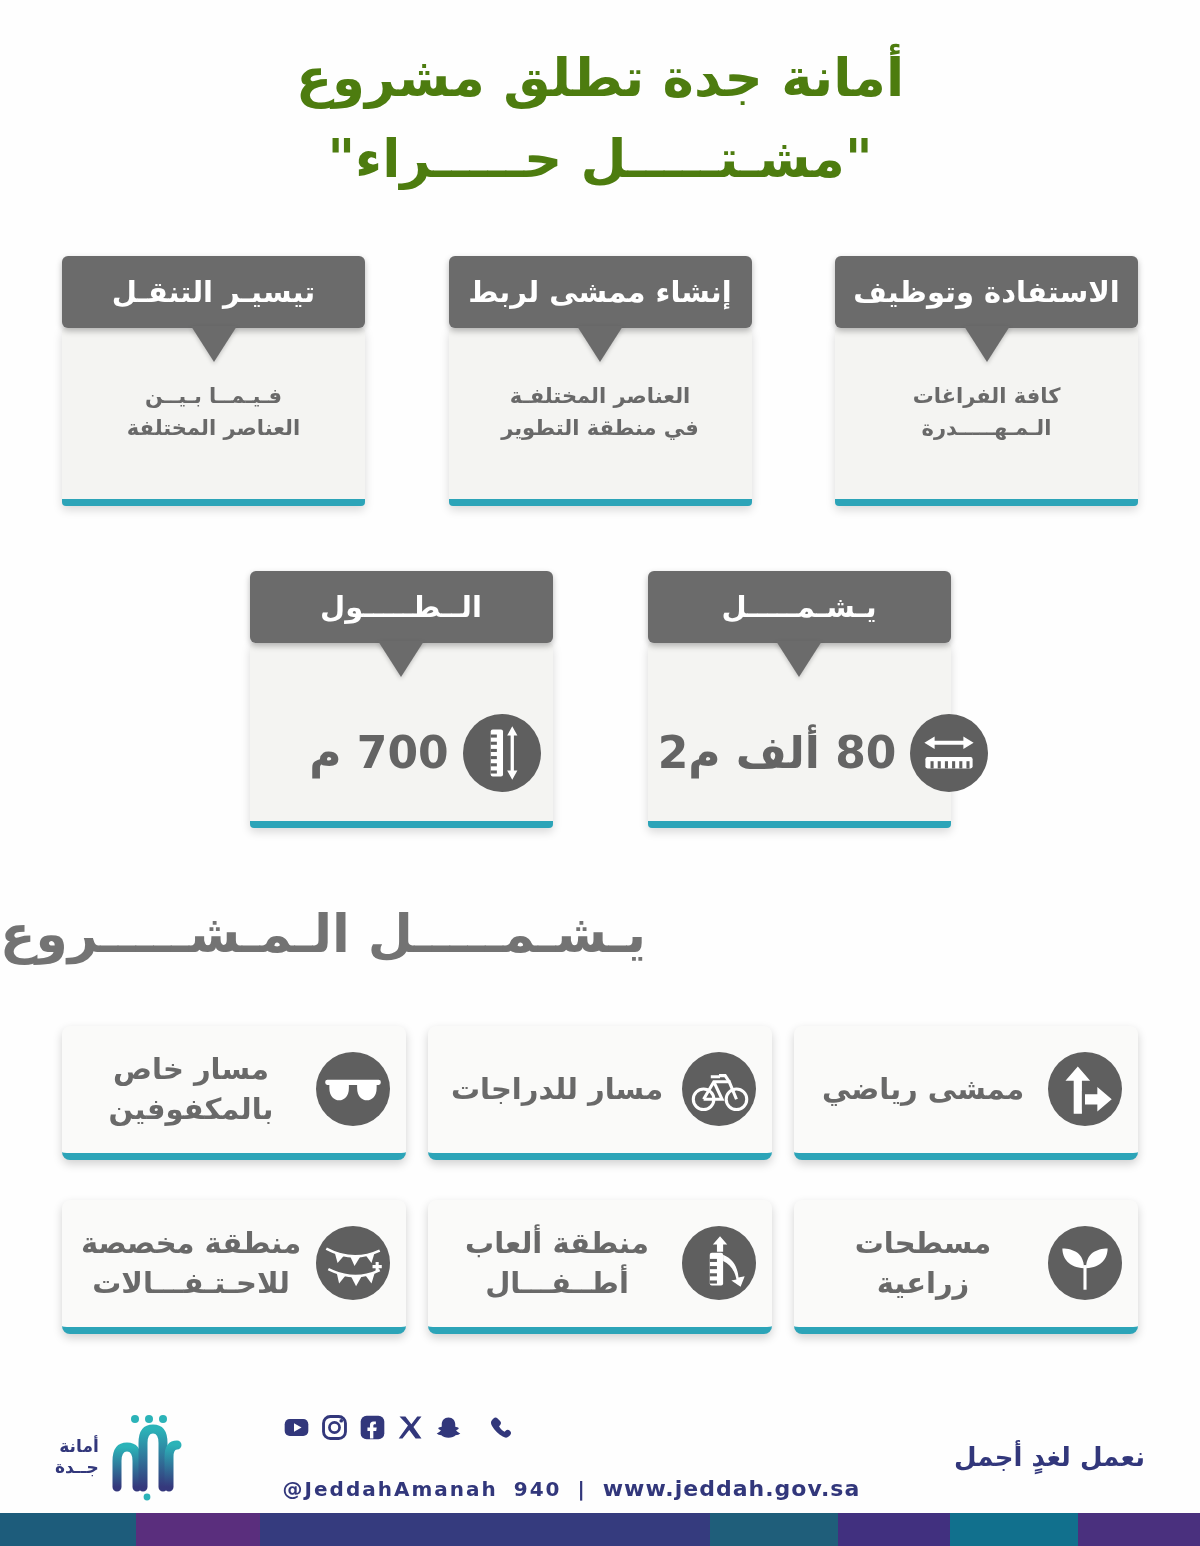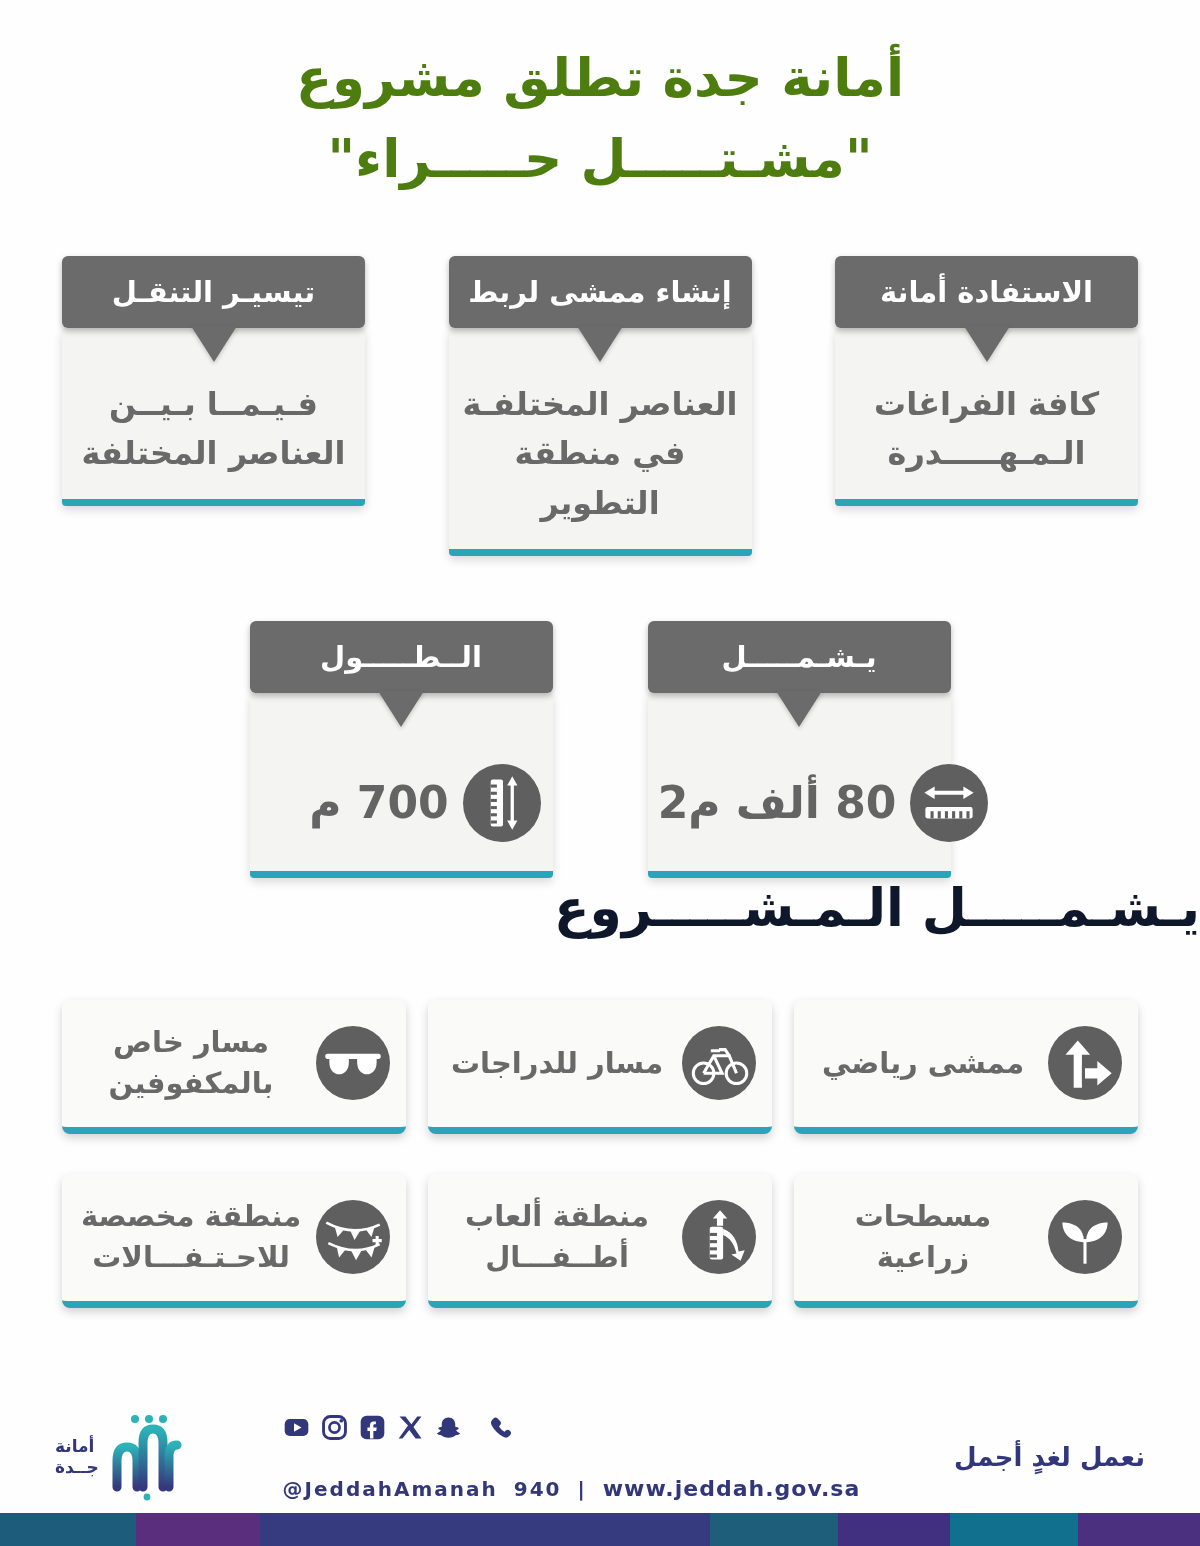--- a/index.html
+++ b/index.html
@@ -22,37 +22,37 @@
   }
   .bubble-tail {
     position:absolute; top:70px; left:50%; transform:translateX(-50%);
     width:0; height:0; border-left:23px solid transparent; border-right:23px solid transparent;
     border-top:36px solid #6b6b6b; z-index:2; filter:drop-shadow(0 2px 2px rgba(0,0,0,.2));
   }
   .bubble-body {
     background:#f4f4f2; border-radius:4px; border-bottom:7px solid #2ca4b8;
     box-shadow:0 4px 10px rgba(0,0,0,.15);
     min-height:178px; padding:52px 8px 20px; text-align:center;
-    color:#696969; font-size:32px; font-weight:700; line-height:1.55;
+    color:#696969; font-size:21px; font-weight:700; line-height:1.55;
   }
   .bl { display:block; }
 
   
   .stats { display:flex; justify-content:center; gap:95px; margin-top:65px; }
   .stat-card { width:303px; position:relative; }
   .stat-body {
     background:#f4f4f2; border-radius:4px; border-bottom:7px solid #2ca4b8;
     box-shadow:0 4px 10px rgba(0,0,0,.15);
     height:185px; padding-top:42px; display:flex; align-items:center; justify-content:center; gap:14px;
   }
   .stat-value { color:#646464; font-size:44px; font-weight:700; white-space:nowrap;margin-left:48px; }
   .stat-icon  { width:78px; height:78px; flex:none; }
 
   
-  .section-heading { text-align:right; color:#0f172a; font-size:52px; font-weight:700; }
+  .section-heading { text-align:left; margin-top:76px; color:#737373; font-size:52px; font-weight:700; }
 
   
   .features { padding:0 62px; margin-top:62px; display:flex; flex-wrap:wrap; gap:40px 22px; }
   .feature-card {
     width:344px; height:134px; background:#fafaf9; border-radius:8px;
     border-bottom:7px solid #2ca4b8; box-shadow:0 4px 10px rgba(0,0,0,.18);
     display:flex; align-items:center; gap:12px; padding:0 16px;
   }
   .feature-icon { width:74px; height:74px; flex:none; }
   .feature-label { flex:1; text-align:center; color:#696969; font-size:29px; font-weight:700; line-height:1.4; }
@@ -64,21 +64,21 @@
     display:flex; align-items:center; justify-content:space-between; padding:0 55px;
   }
   .tagline { color:#32377b; font-size:26px; font-weight:700; }
   .social { direction:ltr; display:flex; flex-direction:column; gap:7px; align-items:flex-start; }
   .social-icons { display:flex; align-items:center; gap:11px; }
   .social-icons svg { width:27px; height:27px; }
   .phone-gap { margin-left:16px; }
   .social-text { color:#32377b; font-size:20px; font-weight:700; letter-spacing:2px; display:flex; gap:16px; align-items:baseline;margin-top:28px; }
   .social-text .site { font-size:22px; letter-spacing:1px; }
   .logo { direction:ltr; display:flex; align-items:center; gap:6px; }
-  .logo-words { color:#32377b; font-size:17px; font-weight:700; line-height:1.25; }
+  .logo-words { color:#32377b; font-size:17px; font-weight:700; text-align:right; line-height:1.25; }
 
   
   .bottom-bar { position:absolute; left:0; right:0; bottom:0; height:33px; display:flex; direction:ltr; }
   .bottom-bar div { height:100%; }
   .bottom-bar div:nth-child(1){ flex-basis:11.3%; }
   .bottom-bar div:nth-child(2){ flex-basis:10.4%; }
   .bottom-bar div:nth-child(3){ flex-basis:37.5%; }
   .bottom-bar div:nth-child(4){ flex-basis:10.6%; }
   .bottom-bar div:nth-child(5){ flex-basis:9.4%;  }
   .bottom-bar div:nth-child(6){ flex-basis:10.6%; }
@@ -88,21 +88,21 @@
 <body>
 
 <header class="title">
   <div class="l1">أمانة جدة تطلق مشروع</div>
   <div class="l2">"مشـتـــــل حـــــراء"</div>
 </header>
 
 <section class="benefits">
 
   <div class="bubble-card">
-    <div class="bubble-header">الاستفادة أمانة</div>
+    <div class="bubble-header">الاستفادة وتوظيف</div>
     <div class="bubble-tail"></div>
     <div class="bubble-body">
       <span class="bl">كافة الفراغات</span>
       <span class="bl">الـمـهـــــدرة</span>
     </div>
   </div>
 
   <div class="bubble-card">
     <div class="bubble-header">إنشاء ممشى لربط</div>
     <div class="bubble-tail"></div>

